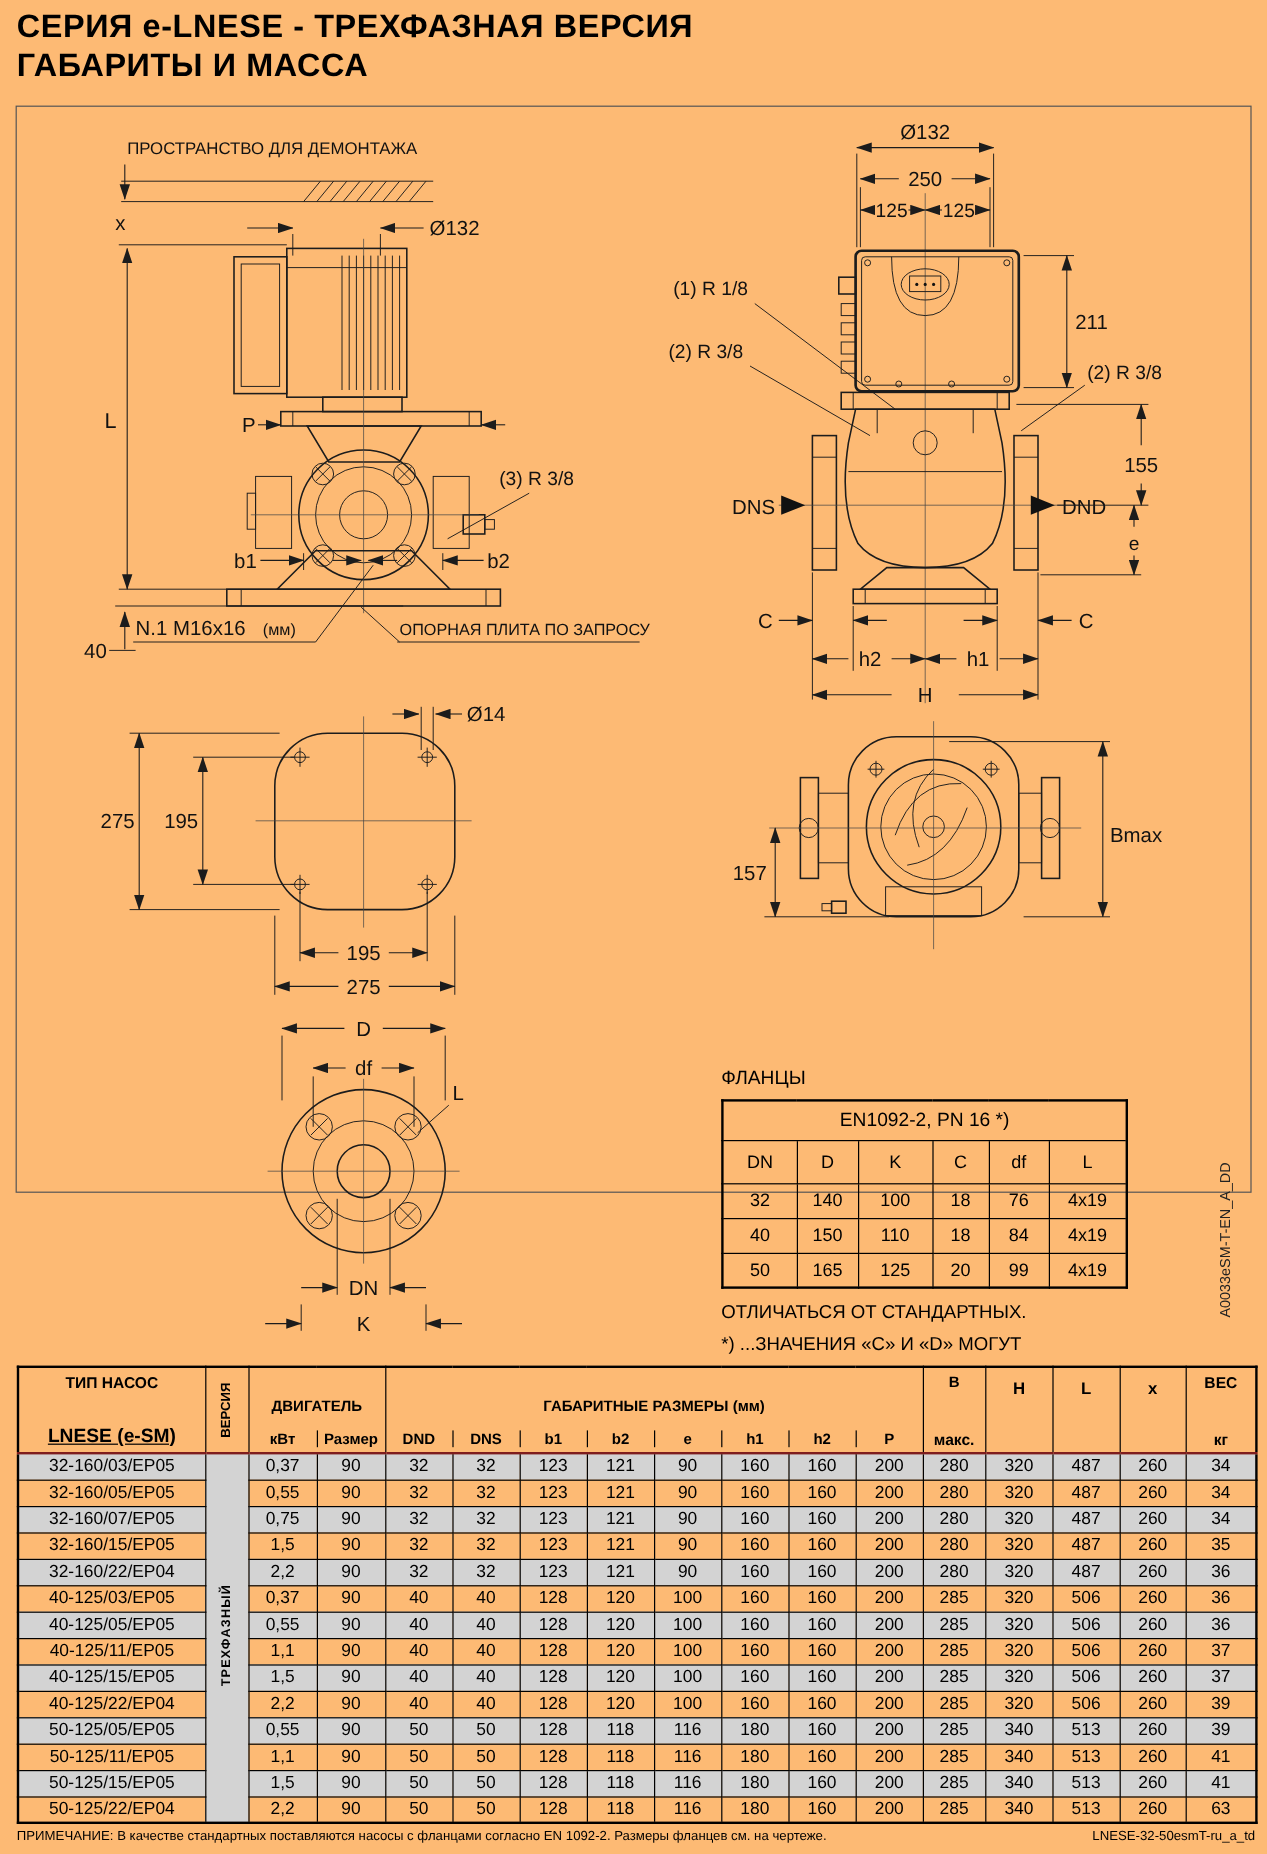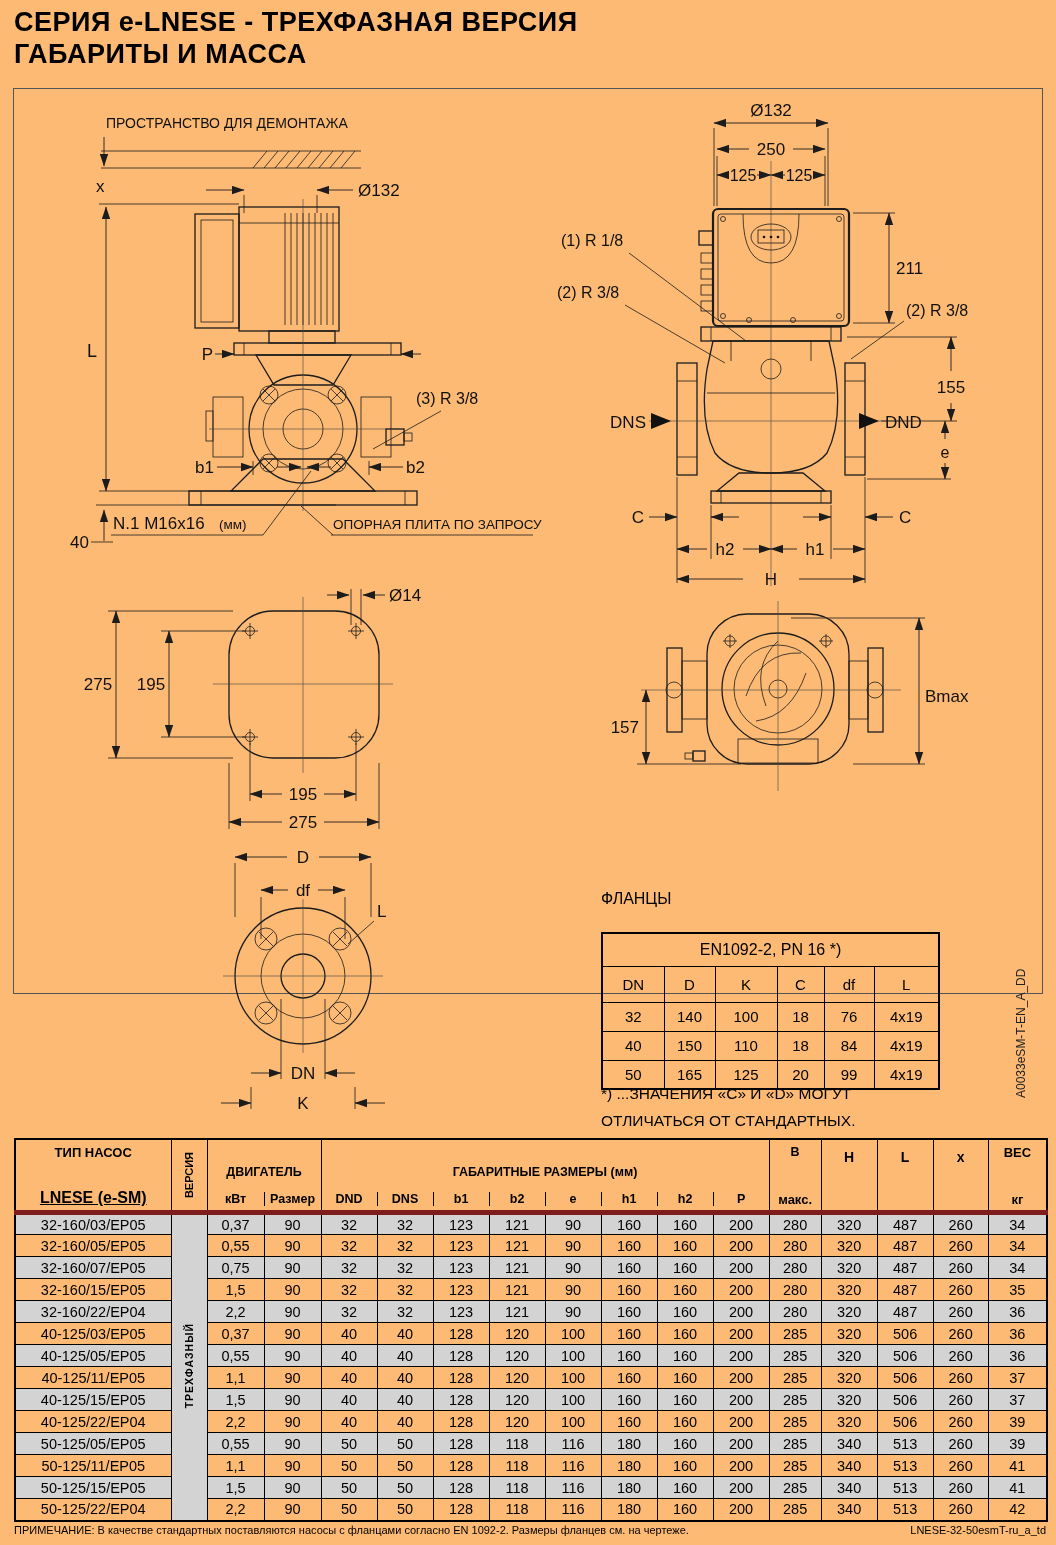--- a/index.html
+++ b/index.html
@@ -32,21 +32,21 @@
   table.flg .h-row{height:36px;}
   table.flg .d-row{height:29px;}
   .flg-foot{position:absolute;left:600px;top:1079px;font-size:15.5px;line-height:27px;}
   .doccode{position:absolute;left:1013px;top:950px;height:165px;width:18px;}
   .doccode span{writing-mode:vertical-rl;transform:rotate(180deg);font-size:12px;color:#222;
                 display:inline-block;height:165px;text-align:center;}
   
   table.main{position:absolute;left:14px;top:1138px;width:1032px;border-collapse:collapse;
              table-layout:fixed;border:2px solid #000;font-size:14.5px;text-align:center;}
   table.main th,table.main td{border:1px solid #000;padding:0;}
-  table.main thead th{border-bottom:5px solid #7f1d1d;font-size:12.5px;font-weight:bold;height:70px;
+  table.main thead th{border-bottom:2px solid #7f1d1d;font-size:12.5px;font-weight:bold;height:70px;
                       vertical-align:top;}
   table.main tbody tr{height:22px;}
   tr.shade td{background:#d3d3d3;}
   td.vercell{background:#fff;}
   .vtext{writing-mode:vertical-rl;transform:rotate(180deg);font-weight:bold;font-size:10.5px;
          letter-spacing:1px;display:inline-block;}
   .two{display:flex;flex-direction:column;justify-content:space-between;height:62px;padding:5px 0 3px;}
   .two .b1{font-size:13px;}
   .two .b2{font-size:16px;text-decoration:underline;}
   .grp{display:flex;flex-direction:column;justify-content:space-between;height:70px;}
@@ -428,21 +428,21 @@
         <line x1="636" y1="763" x2="740" y2="763" class="thin"></line>
         <line x1="918" y1="617" x2="918" y2="763" class="dim" marker-start="url(#arr)" marker-end="url(#arr)"></line>
         <text x="924" y="701" class="lab17">Bmax</text>
         <line x1="790" y1="617" x2="924" y2="617" class="thin"></line>
         <line x1="852" y1="763" x2="924" y2="763" class="thin"></line>
       </g>
     </svg>
 
     
     <div class="flanges-title" style="position:absolute;left:587px;top:801px;">ФЛАНЦЫ</div>
-    <table class="flg" style="position:absolute;left:587px;top:827px;margin-top:16px;">
+    <table class="flg" style="position:absolute;left:587px;top:827px;">
       <colgroup>
         <col style="width:62px">
           <col style="width:51px">
           <col style="width:62px">
         <col style="width:47px">
           <col style="width:50px">
           <col style="width:65px">
       </colgroup>
       <thead>
         <tr class="t-row">
@@ -478,22 +478,22 @@
             <td>50</td>
             <td>165</td>
             <td>125</td>
             <td>20</td>
             <td>99</td>
             <td>4x19</td>
           </tr>
         </tbody>
     </table>
     <div class="flg-foot" style="position:absolute;left:587px;top:991px;">
+      <div>ОТЛИЧАТЬСЯ ОТ СТАНДАРТНЫХ.</div>
       <div>*) ...ЗНАЧЕНИЯ «С» И «D» МОГУТ</div>
-      <div>ОТЛИЧАТЬСЯ ОТ СТАНДАРТНЫХ.</div>
     </div>
     <div class="doccode" style="position:absolute;left:1000px;top:862px;">
       <span>A0033eSM-T-EN_A_DD</span>
     </div>
   </div>
 
   <table class="main">
     <colgroup>
       <col style="width:156px">
         <col style="width:36px">
@@ -818,20 +818,20 @@
           <td>128</td>
           <td>118</td>
           <td>116</td>
           <td>180</td>
           <td>160</td>
           <td>200</td>
           <td>285</td>
           <td>340</td>
           <td>513</td>
           <td>260</td>
-          <td>42</td>
+          <td>63</td>
         </tr>
       </tbody>
   </table>
 
   <div class="foot-note">ПРИМЕЧАНИЕ: В качестве стандартных поставляются насосы с фланцами согласно EN 1092-2. Размеры фланцев см. на чертеже.</div>
   <div class="foot-code">LNESE-32-50esmT-ru_a_td</div>
 </div>
 
 </body></html>

